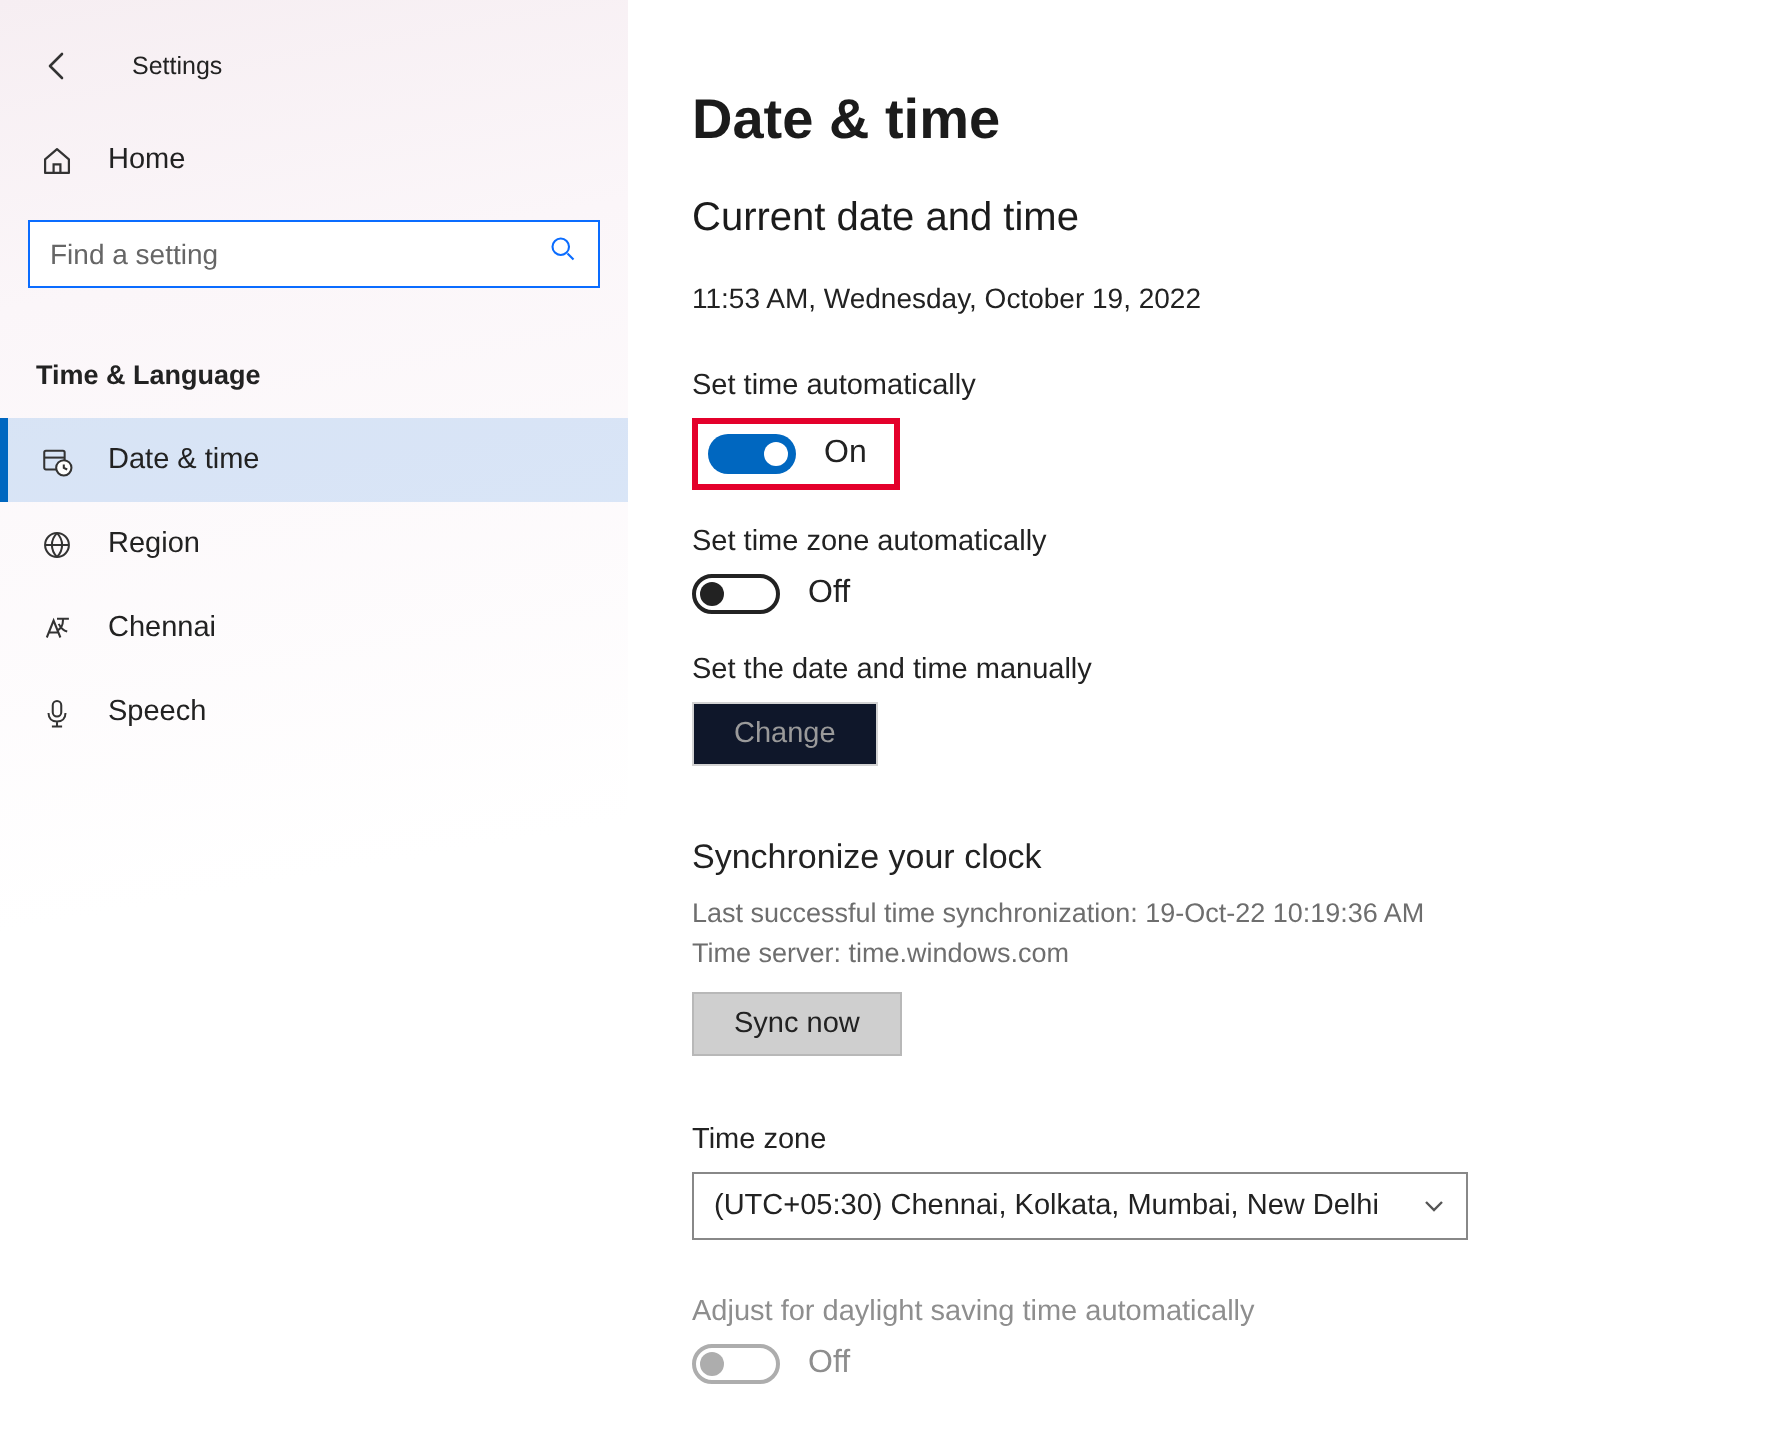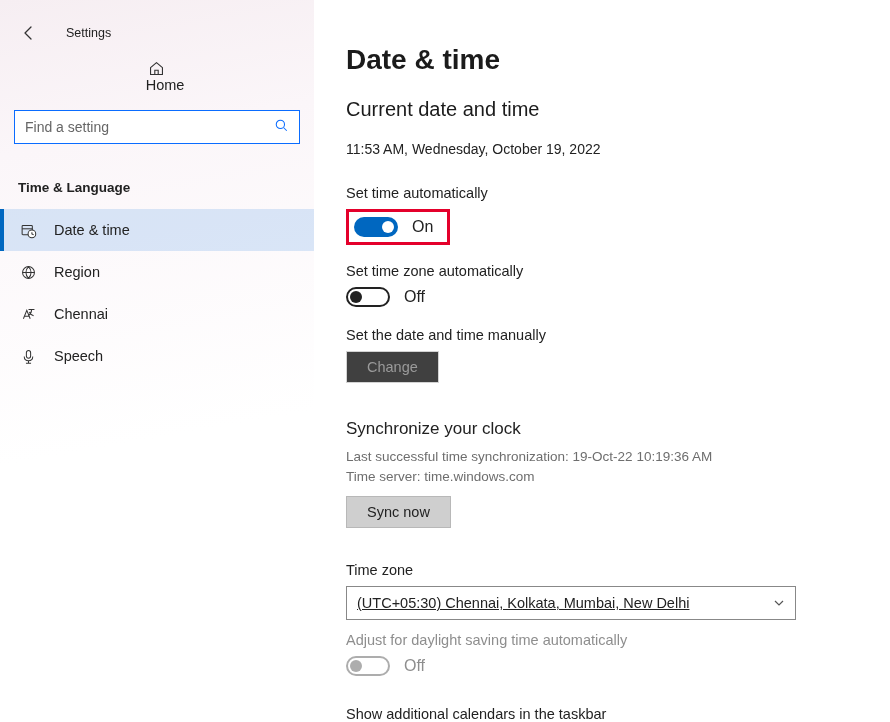--- a/index.html
+++ b/index.html
@@ -2,21 +2,21 @@
 <html><head>
 <meta charset="utf-8">
 <style>
   * { box-sizing: border-box; margin: 0; padding: 0; font-family: "Segoe UI", Arial, sans-serif; }
   body { width: 890px; height: 722px; background: #ffffff; overflow: hidden; display: flex; }
   .sidebar { width: 314px; height: 100%; background: linear-gradient(170deg, #f6eef2 0%, #fbf6f9 20%, #ffffff 60%); padding-top: 12px; position: relative; }
   .back-row { display: flex; align-items: center; height: 42px; padding-left: 20px; }
   .back-arrow { width: 18px; height: 18px; display: inline-flex; align-items: center; justify-content: center; }
   .back-arrow svg { stroke: #333; }
   .app-title { font-size: 12.5px; color: #222; margin-left: 28px; }
-  .home-row { display: flex; align-items: center; height: 40px; margin-top: 6px; cursor: pointer; flex-direction: column; }
+  .home-row { display: flex; align-items: center; height: 40px; padding-left: 20px; margin-top: 6px; cursor: pointer; }
   .home-row .icon { width: 18px; display:inline-flex; }
   .home-row .label { font-size: 14.5px; color: #222; margin-left: 16px; }
   .search-wrap { margin: 10px 14px 0 14px; }
   .search-box { width: 100%; height: 34px; border: 1px solid #0a6cff; background: #fff; display: flex; align-items: center; padding: 0 10px; }
   .search-input { flex: 1; border: none; outline: none; font-size: 14px; color: #666; background: transparent; }
   .search-input::placeholder { color: #666; }
   .search-icon svg { stroke:#0a6cff; }
   .section-label { font-size: 13.5px; font-weight: 600; color: #222; margin: 36px 0 14px 18px; }
   .nav-item { display: flex; align-items: center; height: 42px; padding-left: 20px; cursor: pointer; position: relative; }
   .nav-item .icon { width: 18px; display: inline-flex; color:#333; }
@@ -35,28 +35,28 @@
   .toggle.on { background: #0067c0; }
   .toggle.on .knob { background:#fff; right:4px; }
   .toggle.off { background:#fff; border:2px solid #222; }
   .toggle.off .knob { background:#222; left:2px; top:2px; }
   .toggle.disabled { background:#fff; border:2px solid #adadad; cursor:default; }
   .toggle.disabled .knob { background:#adadad; left:2px; top:2px; }
   .toggle-state { font-size: 16px; color:#222; }
   .toggle-state.disabled { color:#8e8e8e; }
   .highlight-box { border: 3px solid #e4002b; padding: 5px 14px 5px 5px; display:inline-flex; align-items:center; gap:14px; margin-bottom: 18px; }
   .button { display:inline-block; padding: 7px 20px; font-size: 14.5px; border:1px solid #b8b8b8; background:#cfcfcf; color:#222; cursor:pointer; }
-  .button.disabled { background:#404040; color:#9a9a9a; border-color:#d3d3d3; cursor:default; }
+  .button.disabled { background:#0f172a; color:#9a9a9a; border-color:#d3d3d3; cursor:default; }
   .sync-section { margin-top: 36px; }
   .sync-title { font-size:17px; color:#222; margin-bottom:8px; }
   .sync-info { font-size:13.5px; color:#6e6e6e; line-height:1.45; margin-bottom:10px; }
   .tz-section { margin-top: 34px; }
-  .tz-select { width: 450px; height: 34px; border:1px solid #888; display:flex; align-items:center; justify-content:space-between; padding:0 10px; font-size:14.5px; color:#222; margin-top:8px; cursor:pointer;text-decoration:underline; }
+  .tz-select { width: 388px; height: 34px; border:1px solid #888; display:flex; align-items:center; justify-content:space-between; padding:0 10px; font-size:14.5px; color:#222; margin-top:8px; cursor:pointer; }
   .chevron-down { display:inline-flex; }
-  .dst-section { margin-top: 12px; }
+  .dst-section { margin-top: 28px; }
   .add-cal { font-size:14.5px; color:#222; margin-top: 30px; }
 </style>
 </head>
 <body>
 
 <div class="sidebar">
   <div class="back-row">
     <span class="back-arrow">
       <svg width="16" height="16" viewBox="0 0 16 16" fill="none">
           <path d="M10 2 L4 8 L10 14" stroke-width="1.3" stroke-linecap="round" stroke-linejoin="round"></path>

